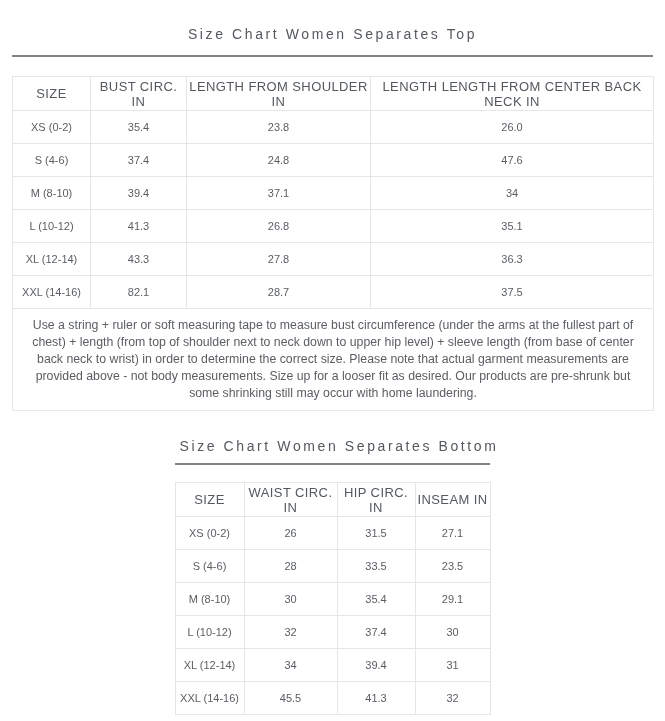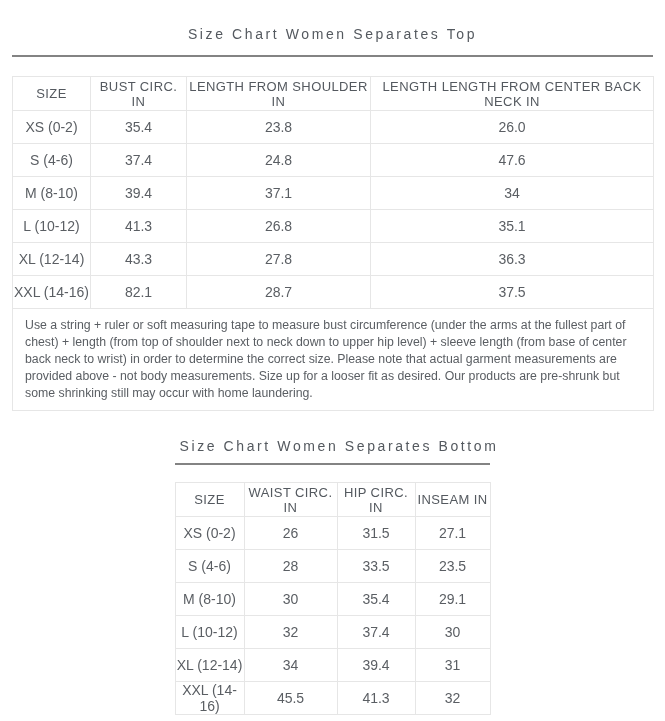--- a/index.html
+++ b/index.html
@@ -51,41 +51,41 @@
     font-weight: 400;
   }
   .size-table th {
     height: 34px;
     font-size: 13px;
     letter-spacing: 0.4px;
     color: #54595f;
   }
   .size-table td {
     height: 33px;
-    font-size: 14px;
+    font-size: 11px;
     color: #5a5e63;
   }
   
   .t1c1 { width: 78px; }
   .t1c2 { width: 96px; }
   .t1c3 { width: 184px; }
   .t1c4 { width: 283px; }
   
   .t2c1 { width: 69px; }
   .t2c2 { width: 93px; }
   .t2c3 { width: 78px; }
   .t2c4 { width: 75px; }
 
   td.note-cell {
     height: auto;
     padding: 8px 12px;
     font-size: 12.3px;
     line-height: 17px;
     color: #5a5e63;
-    text-align: left;
+    text-align: center;
   }
 </style>
 </head>
 <body>
 
 <div class="page">
 
   <section class="section-top">
     <h2 class="chart-title">Size Chart Women Separates Top</h2>
     <div class="divider divider-wide"></div>

